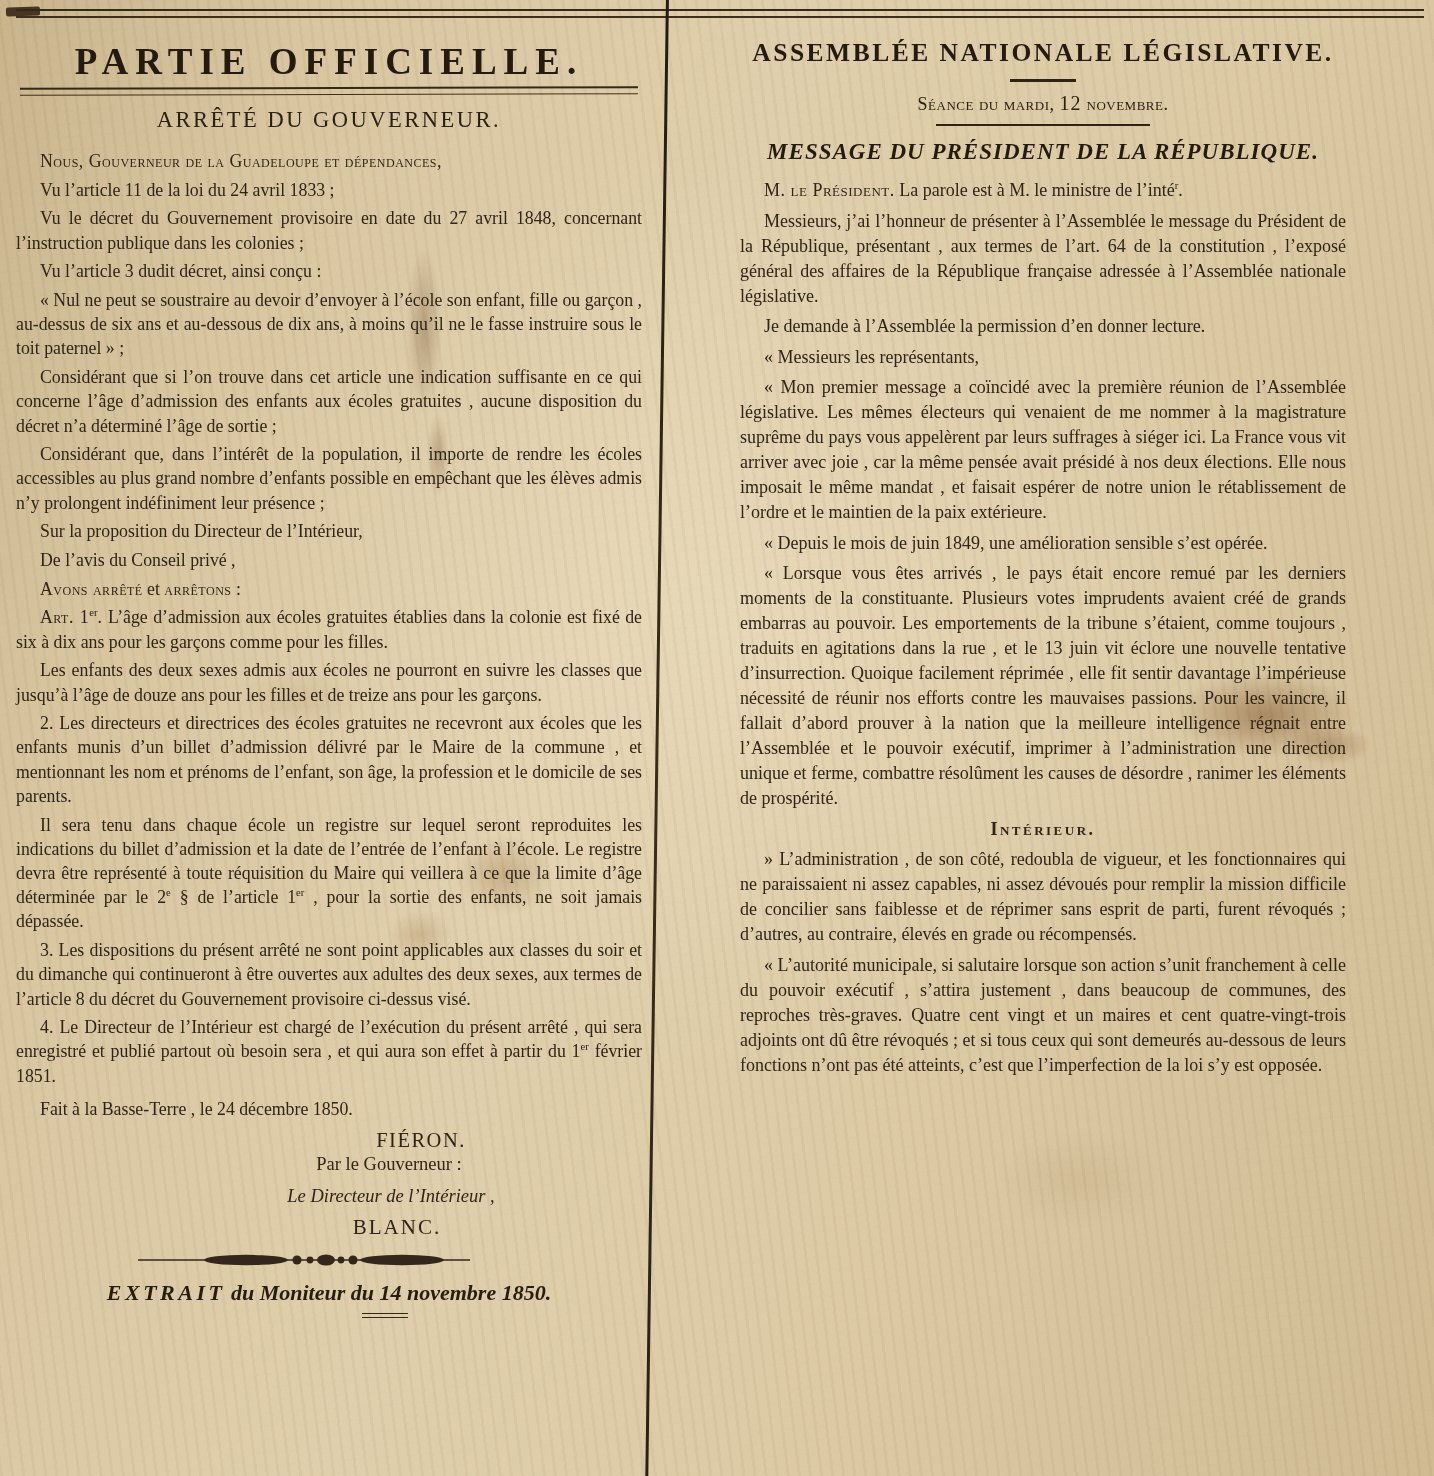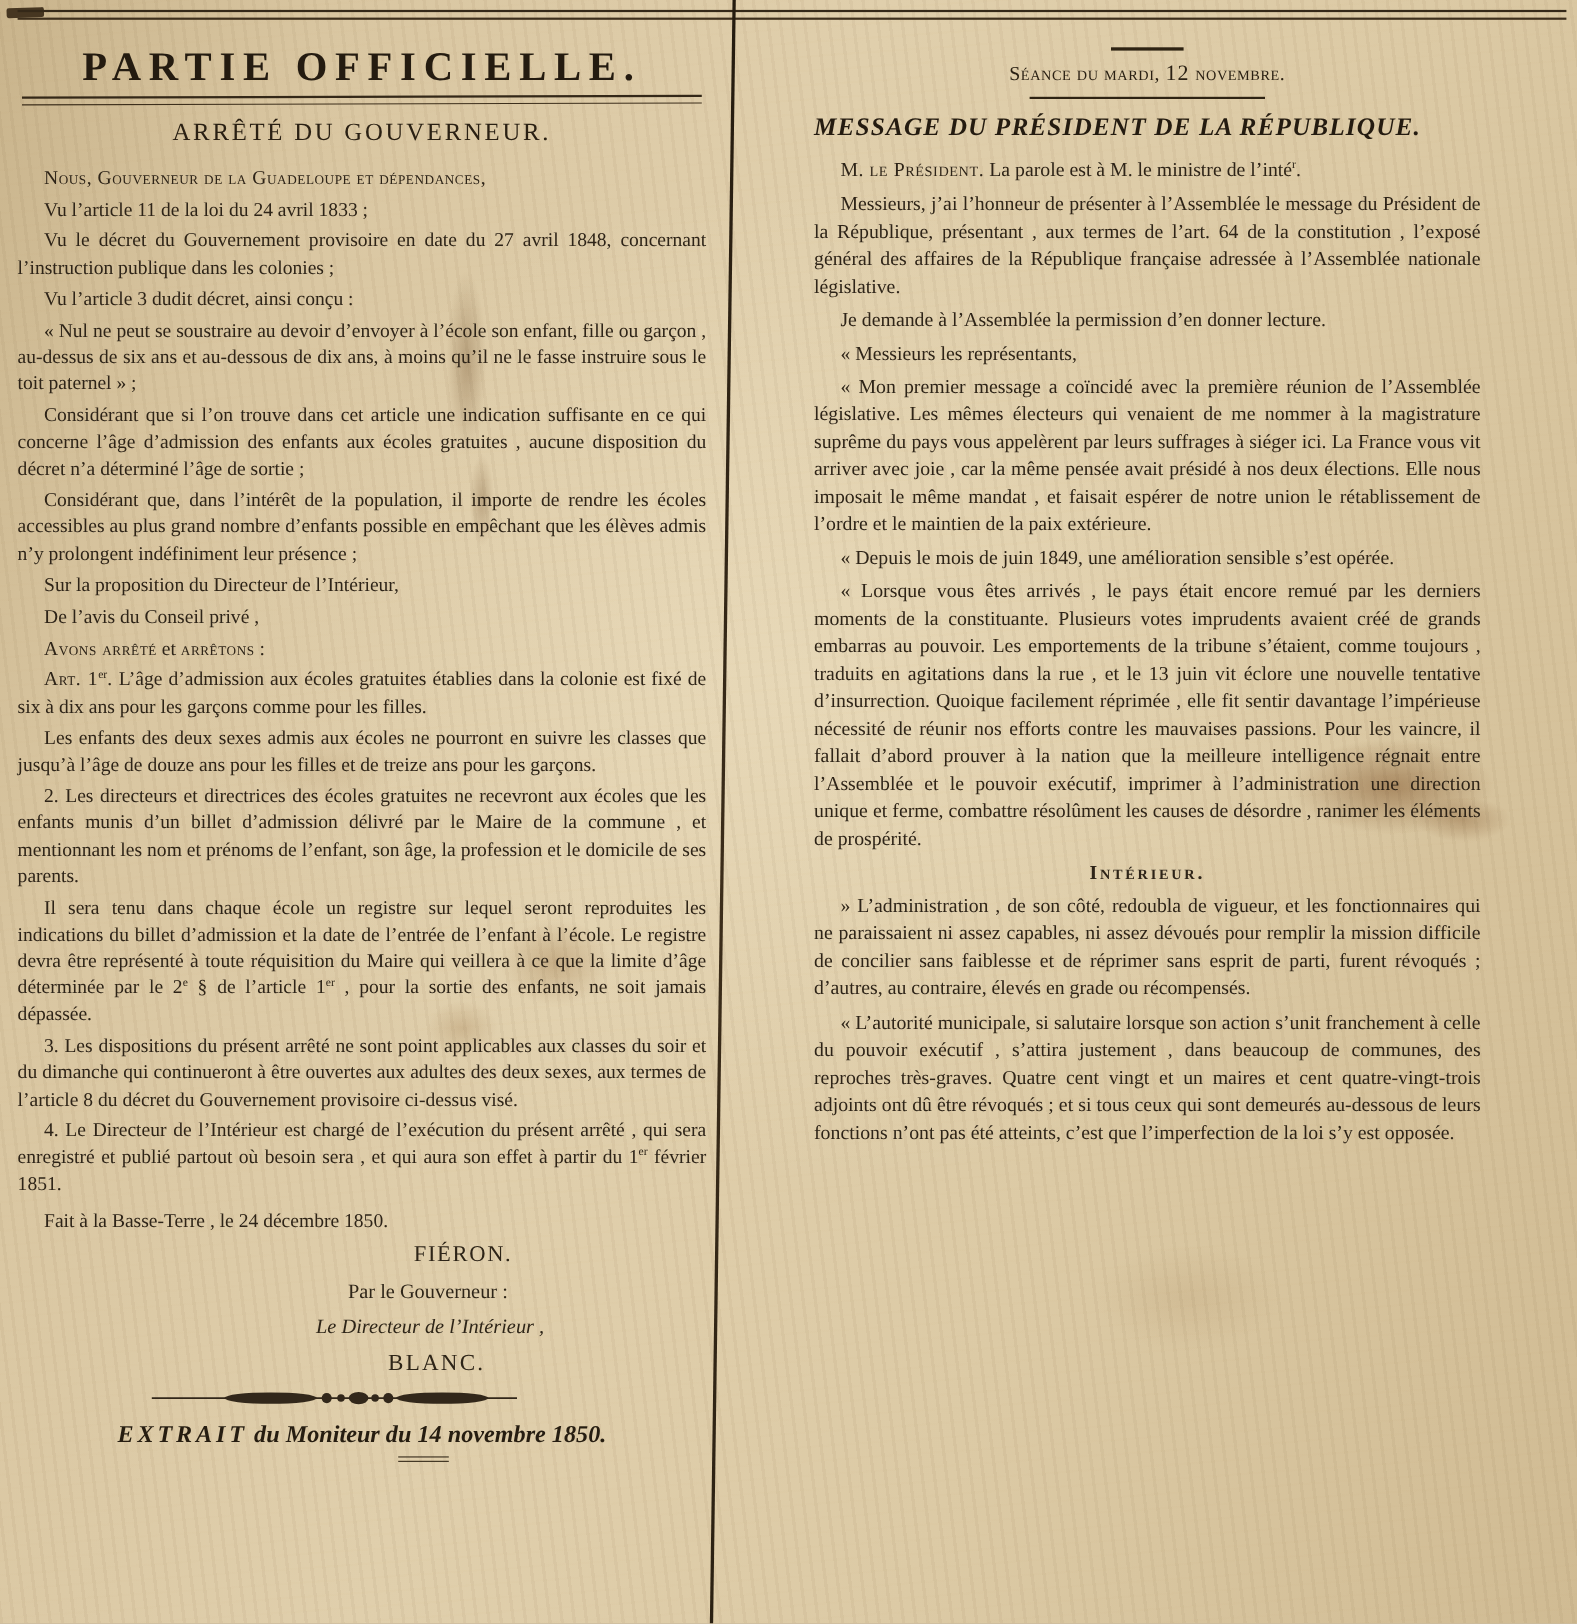--- a/index.html
+++ b/index.html
@@ -49,39 +49,39 @@
   .para{font-size:17.8px;line-height:24.2px;text-align:justify;margin:0 0 4.5px;
     text-indent:24px;color:#2e2418;}
   .col-right .para{font-size:18px;line-height:25px;margin:0 0 5.5px;}
   .sc{font-variant:small-caps;letter-spacing:.5px;}
   sup.ss{font-size:.6em;vertical-align:super;line-height:0;}
   .it{font-style:italic;}
 
   
   .sig-line{position:relative;text-align:center;}
   .sig-name{font-size:20.5px;letter-spacing:1.5px;left:92px;margin-top:8px;}
-  .sig-by{font-size:18.5px;left:60px;margin-top:13px;}
+  .sig-by{font-size:18.5px;left:60px;margin-top:2px;}
   .sig-role{font-size:18.5px;font-style:italic;left:62px;margin-top:11px;}
   .sig-blanc{font-size:21px;letter-spacing:2px;left:68px;margin-top:8px;}
 
   .fleuron{display:block;margin:10px 0 6px 118px;}
   .extrait{font-size:22px;font-weight:bold;font-style:italic;text-align:center;
     margin:10px 0 0;color:#261d11;}
   .extrait .lead{letter-spacing:3.5px;}
   .extrait-rule{width:46px;height:3px;border-top:1.8px solid #342818;
     border-bottom:1.6px solid #342818;margin:7px 0 0 346px;}
 
   
   .rc-title{font-size:25.5px;font-weight:bold;letter-spacing:2.5px;text-align:center;
     color:#241b10;margin:6px 0 0;}
   .rc-rule-short{width:66px;border-top:3px solid #2e2313;margin:11px auto 10px;}
   .seance{font-size:18px;text-align:center;letter-spacing:2px;color:#2a2013;}
   .seance .num{font-size:20px;letter-spacing:1px;}
   .rc-rule-long{width:214px;border-top:2px solid #2e2313;margin:9px auto 13px;}
-  .msg-title{font-size:23px;font-weight:bold;font-style:italic;
+  .msg-title{font-size:23px;font-weight:bold;font-style:italic;text-align:center;
     letter-spacing:1px;color:#241b10;margin:7px 0 13px;}
   .interieur{font-size:16.5px;font-weight:bold;font-variant:small-caps;letter-spacing:2.5px;
     text-align:center;text-indent:0;margin:7px 0 7px;}
 </style>
 </head>
 <body>
 
 <div class="page">
   <div class="grain"></div>
   <div class="top-rule-blob"></div>
@@ -125,20 +125,21 @@
       <circle cx="207" cy="10" r="3.4" fill="#32271a"></circle>
       <circle cx="219" cy="10" r="4.6" fill="#32271a"></circle>
       <ellipse cx="268" cy="10" rx="42" ry="5.2" fill="#32271a"></ellipse>
     </svg>
 
     <div class="extrait"><span class="lead">EXTRAIT</span><span> du Moniteur du 14 novembre 1850.</span></div>
     <div class="extrait-rule"></div>
   </div>
 
   <div class="col col-right">
+    <div class="rc-title">ASSEMBLÉE NATIONALE LÉGISLATIVE.</div>
     <div class="rc-rule-short"></div>
     <div class="seance"><span class="sc">Séance du mardi, </span><span class="num">12</span><span class="sc"> novembre.</span></div>
     <div class="rc-rule-long"></div>
     <div class="msg-title">MESSAGE DU PRÉSIDENT DE LA RÉPUBLIQUE.</div>
 
     <p class="para"><span class="sc">M. le Président.</span><span> La parole est à M. le ministre de l’inté</span><sup class="ss">r</sup><span>.</span></p>
     <p class="para">Messieurs, j’ai l’honneur de présenter à l’Assemblée le message du Président de la République, présentant , aux termes de l’art. 64 de la constitution , l’exposé général des affaires de la République française adressée  à l’Assemblée nationale législative.</p>
     <p class="para">Je demande à l’Assemblée la permission d’en donner lecture.</p>
     <p class="para">« Messieurs les représentants,</p>
     <p class="para">« Mon premier message a coïncidé avec la première réunion de l’Assemblée législative. Les mêmes électeurs qui venaient de me nommer à la magistrature suprême du pays vous appelèrent par leurs suffrages à siéger ici. La France vous vit arriver avec joie , car la même pensée avait présidé à nos deux élections. Elle nous imposait le même mandat , et faisait espérer de notre union le rétablissement de l’ordre et le maintien de la paix extérieure.</p>

